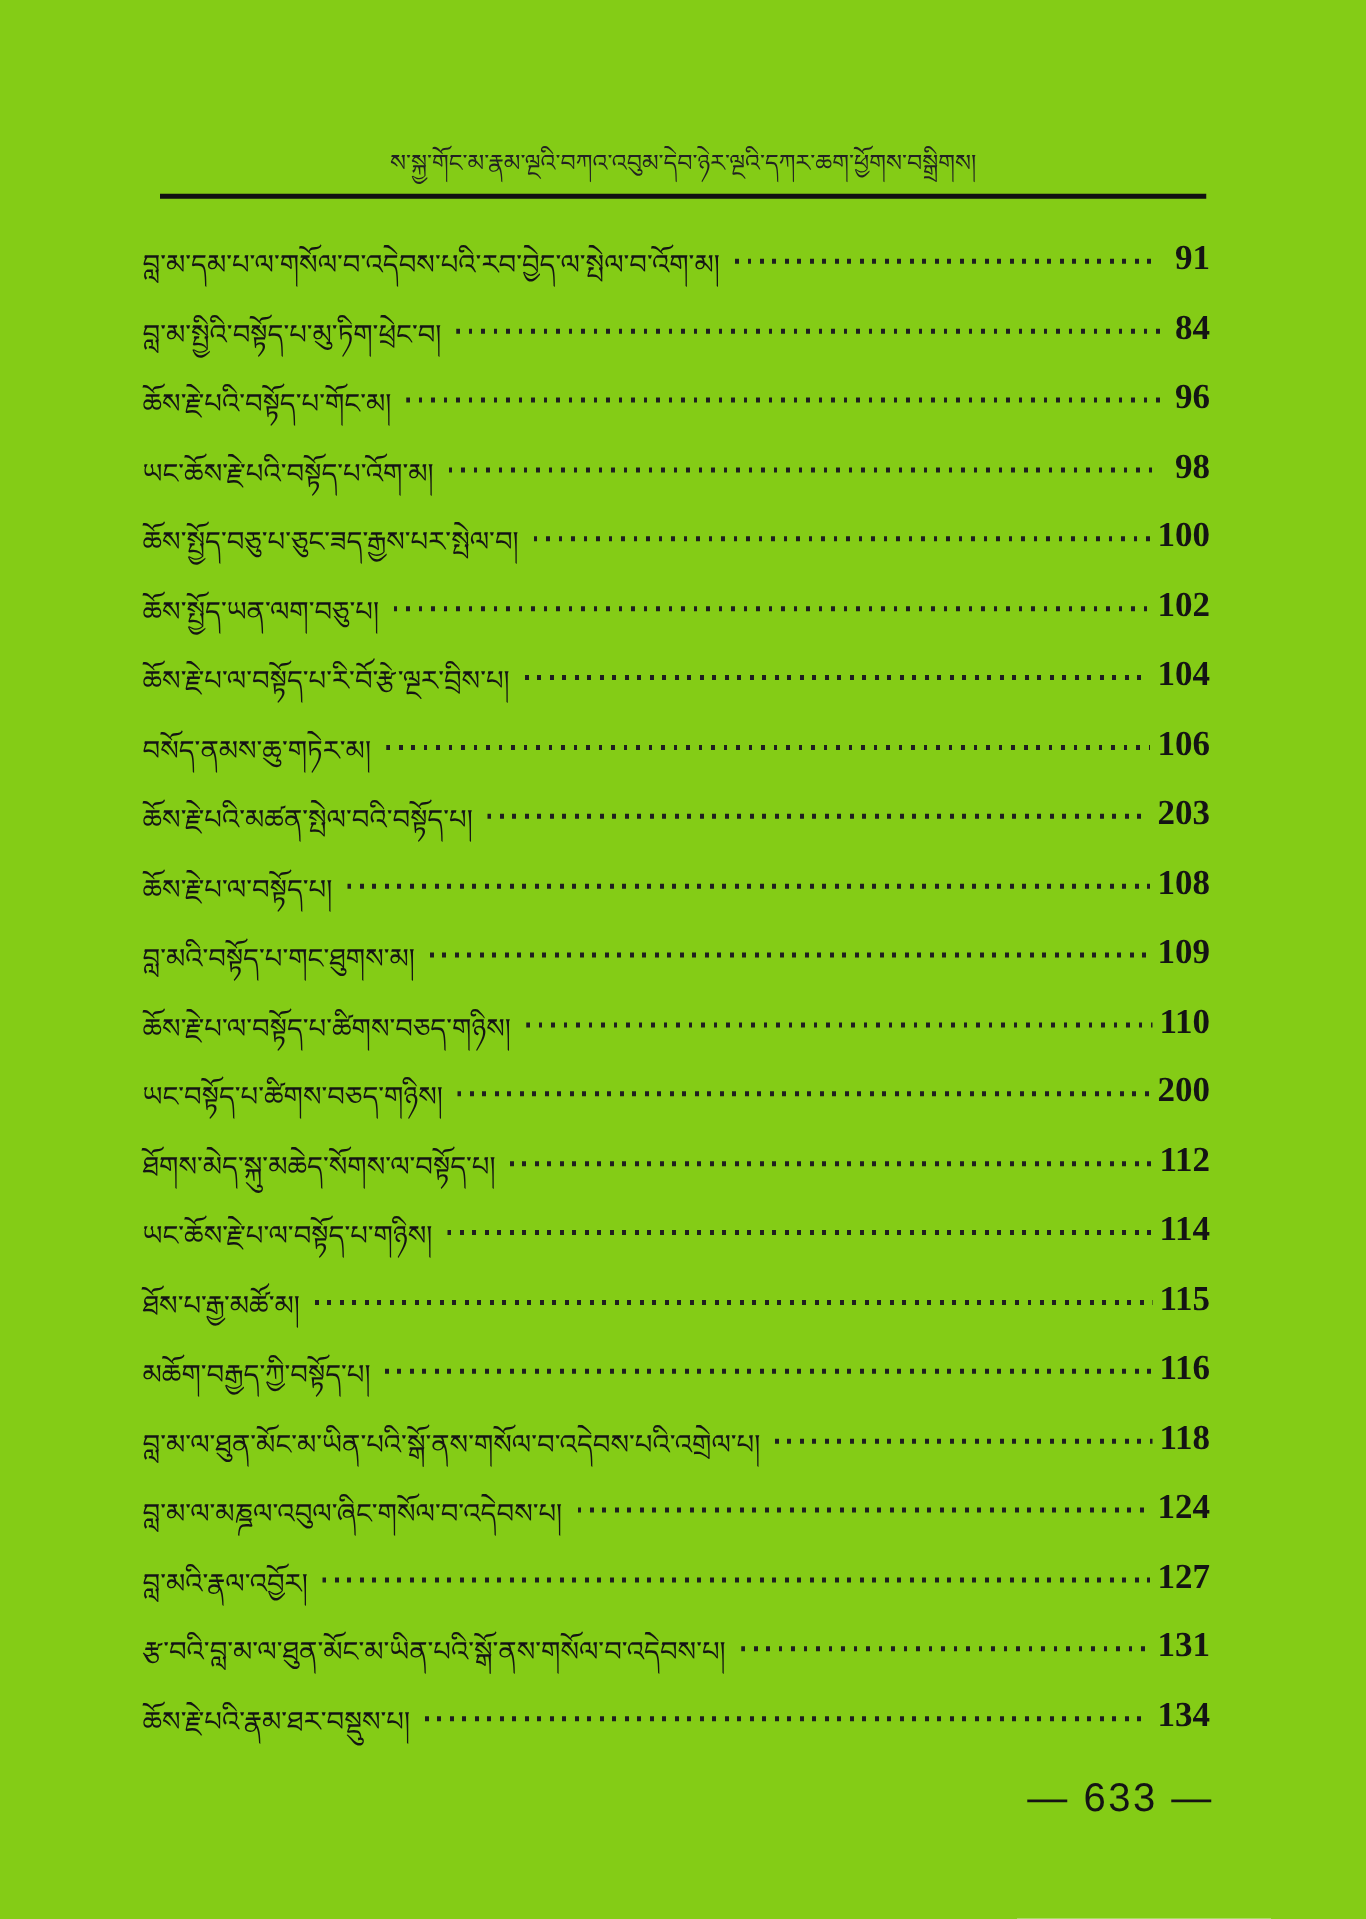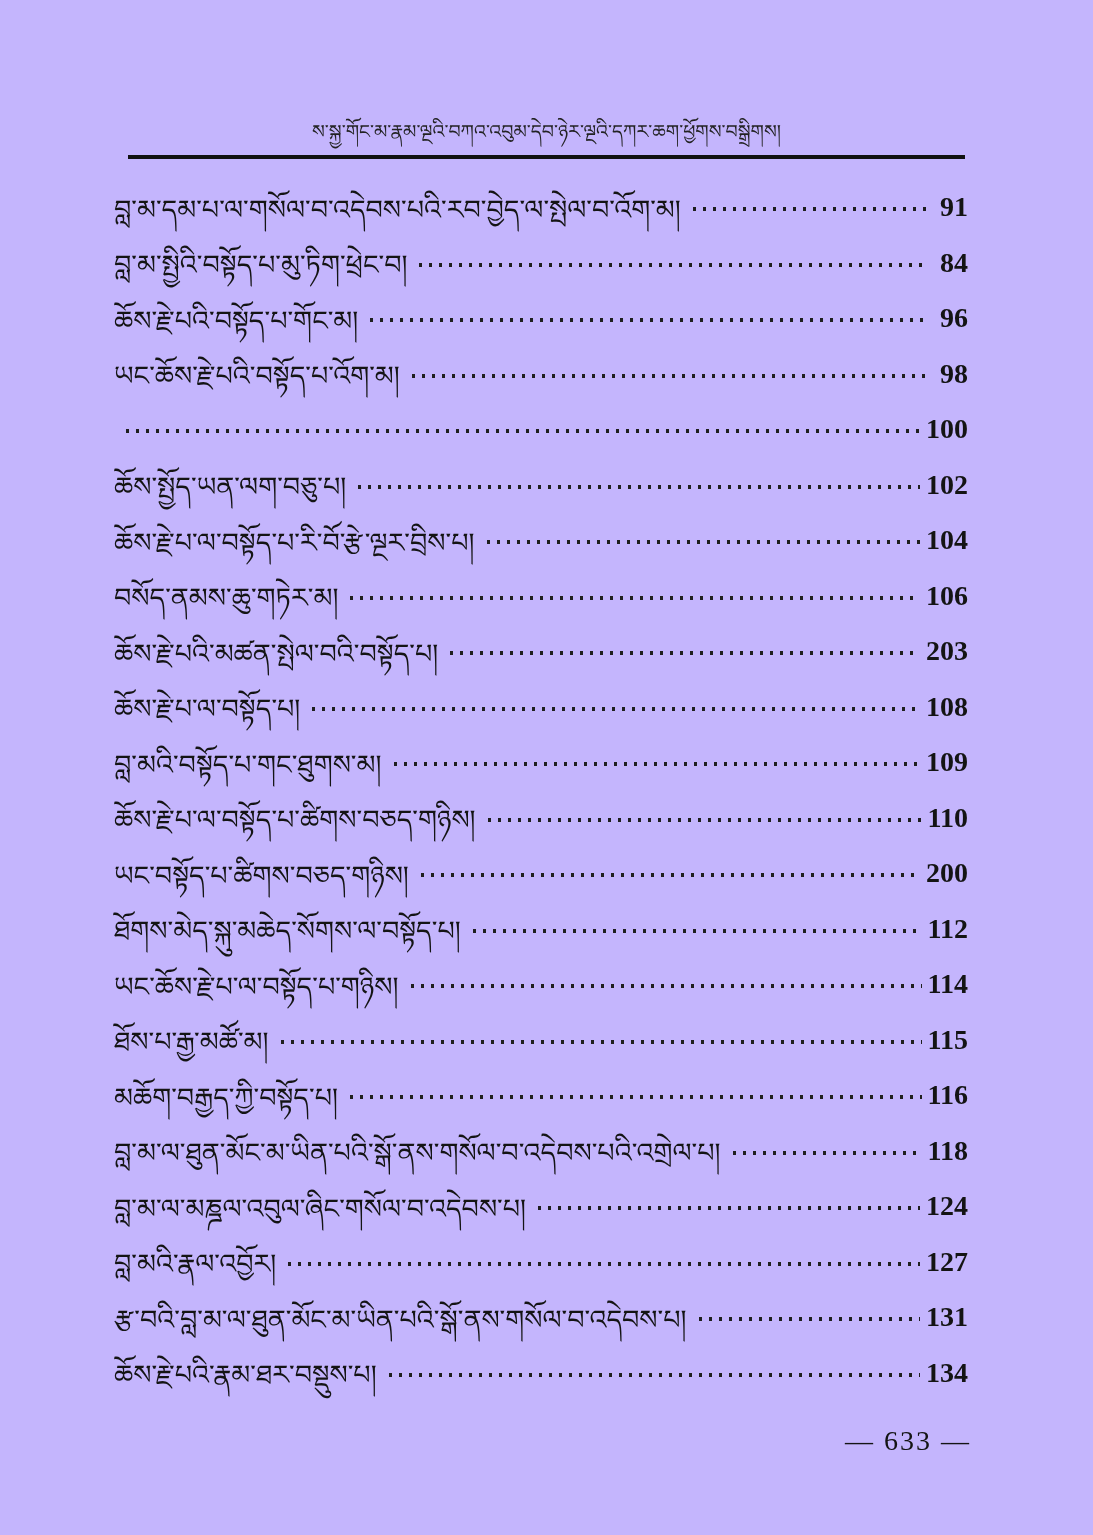--- a/index.html
+++ b/index.html
@@ -2,21 +2,21 @@
 <html><head>
 <meta charset="utf-8">
 <style>
   html,body{margin:0;padding:0;}
   body{
     width:1093px;height:1535px;background:#ffffff;color:#1b1b1b;
     font-family:"DejaVu Sans","Liberation Sans",sans-serif;
     position:relative;overflow:hidden;
   }
   .page{
-    position:absolute;inset:0;background:#c4b5fd;
+    position:absolute;inset:0;background:#84cc16;
   }
   .header-zone{
     padding:118px 128px 0 128px;
   }
   .header-title{
     text-align:center;
     font-size:19px;line-height:1.4;
     color:#222;
     white-space:nowrap;
     padding-bottom:8px;
@@ -27,42 +27,42 @@
   .toc{
     padding:14px 125px 0 114px;
   }
   .toc-row{
     display:flex;align-items:flex-end;
     height:55.5px;
     padding-bottom:4px;
     box-sizing:border-box;
   }
   .toc-title{
-    font-size:27px;line-height:1.05;
+    font-size:22px;line-height:1.05;
     white-space:nowrap;
     color:#141414;
     margin-top:48px;
   }
   .toc-leader{
     flex:1 1 auto;
     height:4px;
     margin:0 6px 13px 12px;
     background-image:repeating-linear-gradient(to right,#1f1f1f 0,#1f1f1f 3px,transparent 3px,transparent 10px);
   }
   .toc-page{
     font-family:"Liberation Serif","DejaVu Serif",serif;
     font-size:28px;line-height:1;
     color:#141414;
     margin-bottom:3px;
     min-width:34px;text-align:right;font-weight:bold;
   }
   .footer-zone{
     position:absolute;right:122px;bottom:78px;
-    font-family:Liberation Serif, serif;
-    font-size:28px;color:#141414;
+    font-family:Liberation Sans, sans-serif;
+    font-size:32px;color:#141414;
     letter-spacing:2px;
   }
 </style>
 </head>
 <body>
 
 <div class="page">
 
   <div class="header-zone">
     <div class="header-title">ས་སྐྱ་གོང་མ་རྣམ་ལྔའི་བཀའ་འབུམ་དེབ་ཉེར་ལྔའི་དཀར་ཆག་ཕྱོགས་བསྒྲིགས།</div>
@@ -89,20 +89,21 @@
         <span class="toc-page">96</span>
       </div>
 
       <div class="toc-row">
         <span class="toc-title">ཡང་ཆོས་རྗེ་པའི་བསྟོད་པ་འོག་མ།</span>
         <span class="toc-leader"></span>
         <span class="toc-page">98</span>
       </div>
 
       <div class="toc-row">
+        <span class="toc-title">ཆོས་སྤྱོད་བཅུ་པ་ཅུང་ཟད་རྒྱས་པར་སྤེལ་བ།</span>
         <span class="toc-leader"></span>
         <span class="toc-page">100</span>
       </div>
 
       <div class="toc-row">
         <span class="toc-title">ཆོས་སྤྱོད་ཡན་ལག་བཅུ་པ།</span>
         <span class="toc-leader"></span>
         <span class="toc-page">102</span>
       </div>
 

